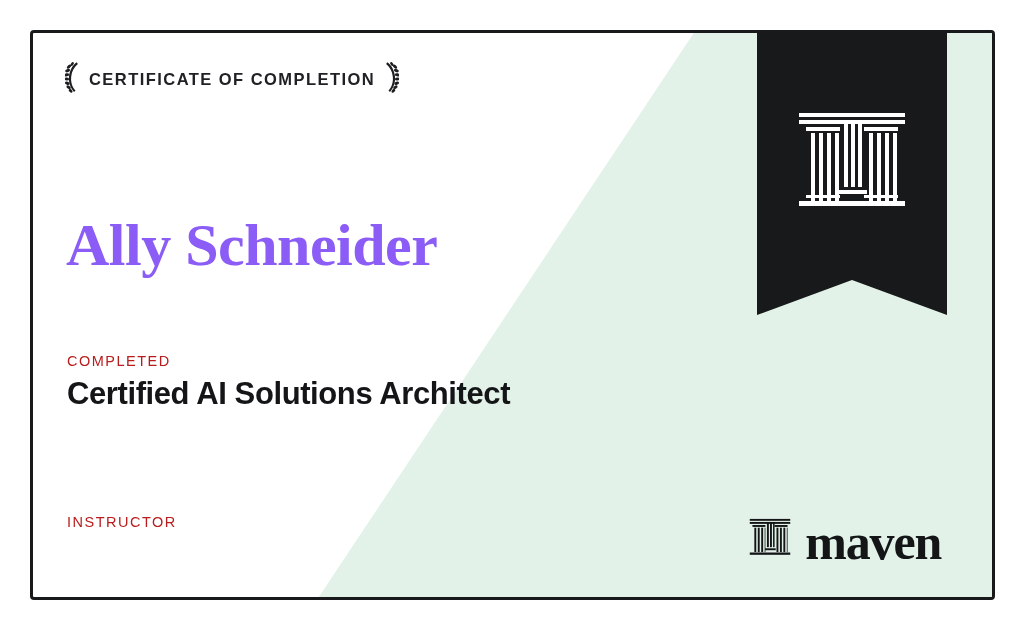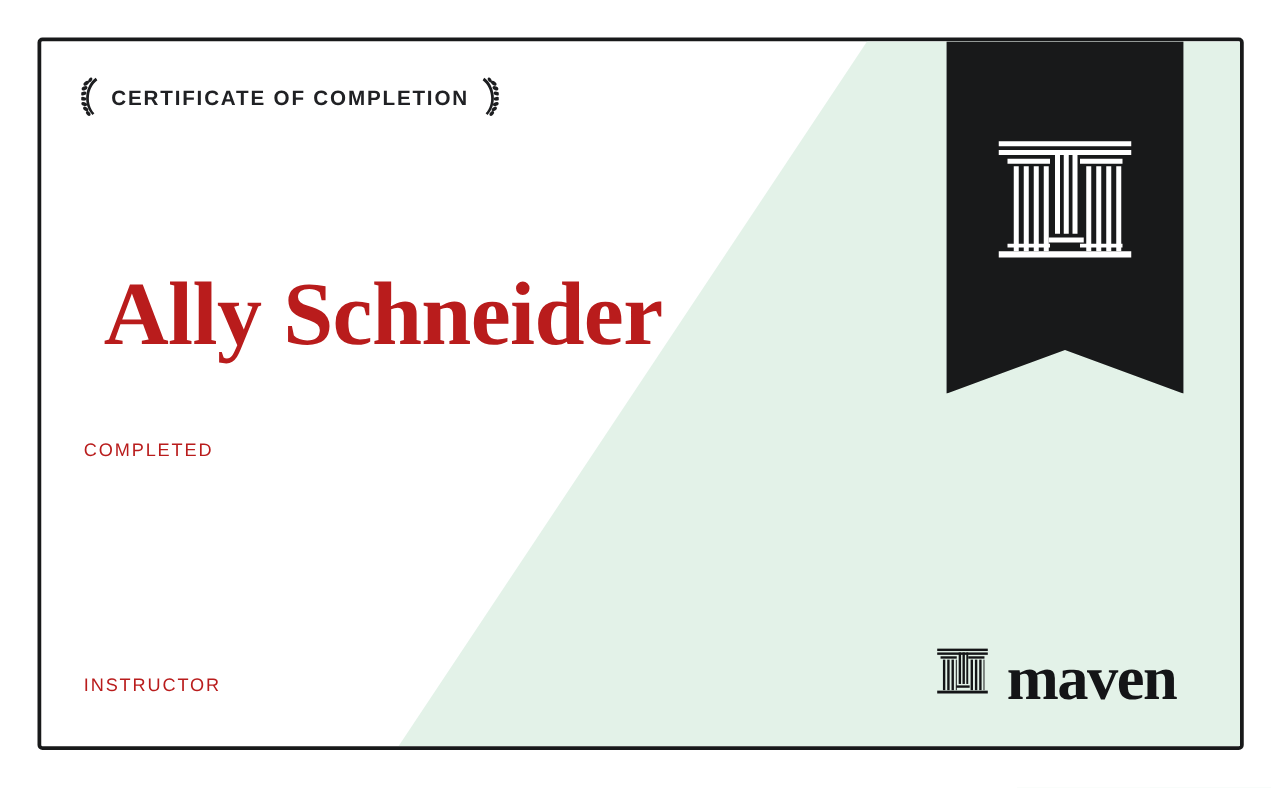--- a/index.html
+++ b/index.html
@@ -84,38 +84,38 @@
     font-weight: 700;
     letter-spacing: 1.45px;
     color: #202124;
     white-space: nowrap;
     font-family: "Liberation Sans", sans-serif;
   }
 
   
   .recipient-name {
     position: absolute;
-    left: 50px;
+    left: 33px;
     top: 182px;
     font-family: "Liberation Serif", "DejaVu Serif", serif;
     font-weight: 700;
-    font-size: 72px;
+    font-size: 60px;
     line-height: 1;
     letter-spacing: -0.5px;
-    color: #b91c1c;
+    color: #8b5cf6;
     white-space: nowrap;
   }
 
   
   .field-block {
     position: absolute;
     left: 34px;
   }
   .field-block.completed { top: 320px; }
-  .field-block.instructor { top: 508px; }
+  .field-block.instructor { top: 481px; }
 
   .field-label {
     font-size: 14.5px;
     font-weight: 500;
     letter-spacing: 1.5px;
     color: #b91c1c;
     margin: 0 0 7px 0;
     white-space: nowrap;
   }
   .field-value {
@@ -226,20 +226,21 @@
           <ellipse cx="5.6" cy="29.8" rx="2.3" ry="1.4" transform="rotate(46 5.6 29.8)"></ellipse>
           <ellipse cx="7.2" cy="3.0" rx="2.2" ry="1.3" transform="rotate(-52 7.2 3.0)"></ellipse>
         </g>
       </svg>
     </div>
 
     <div class="recipient-name">Ally Schneider</div>
 
     <div class="field-block completed">
       <p class="field-label">COMPLETED</p>
+      <p class="field-value">Certified AI Solutions Architect</p>
     </div>
 
     <div class="field-block instructor">
       <p class="field-label">INSTRUCTOR</p>
     </div>
 
     <div class="brand-lockup">
       <svg class="brand-emblem" viewBox="0 0 110 104" aria-hidden="true">
         <g fill="#141517">
           <rect x="2" y="2" width="106" height="5"></rect>

